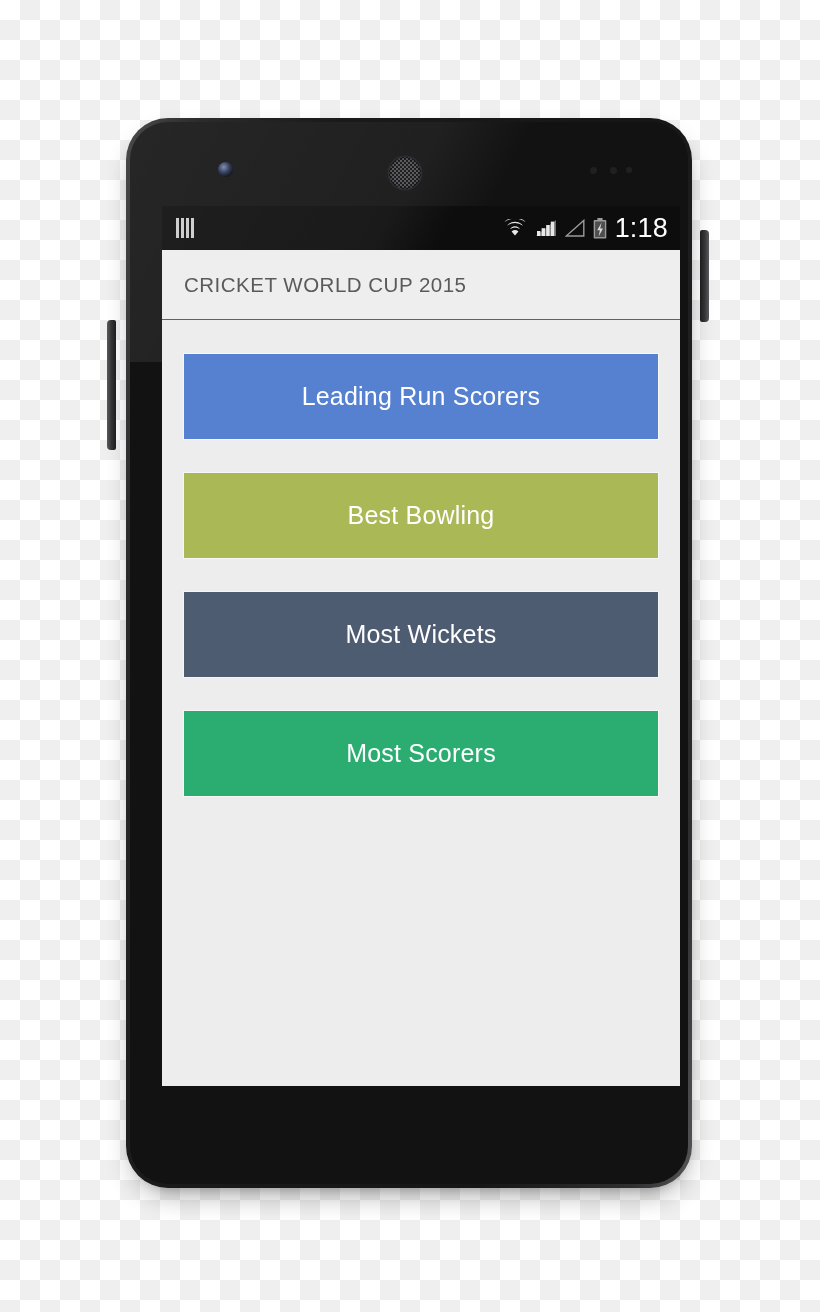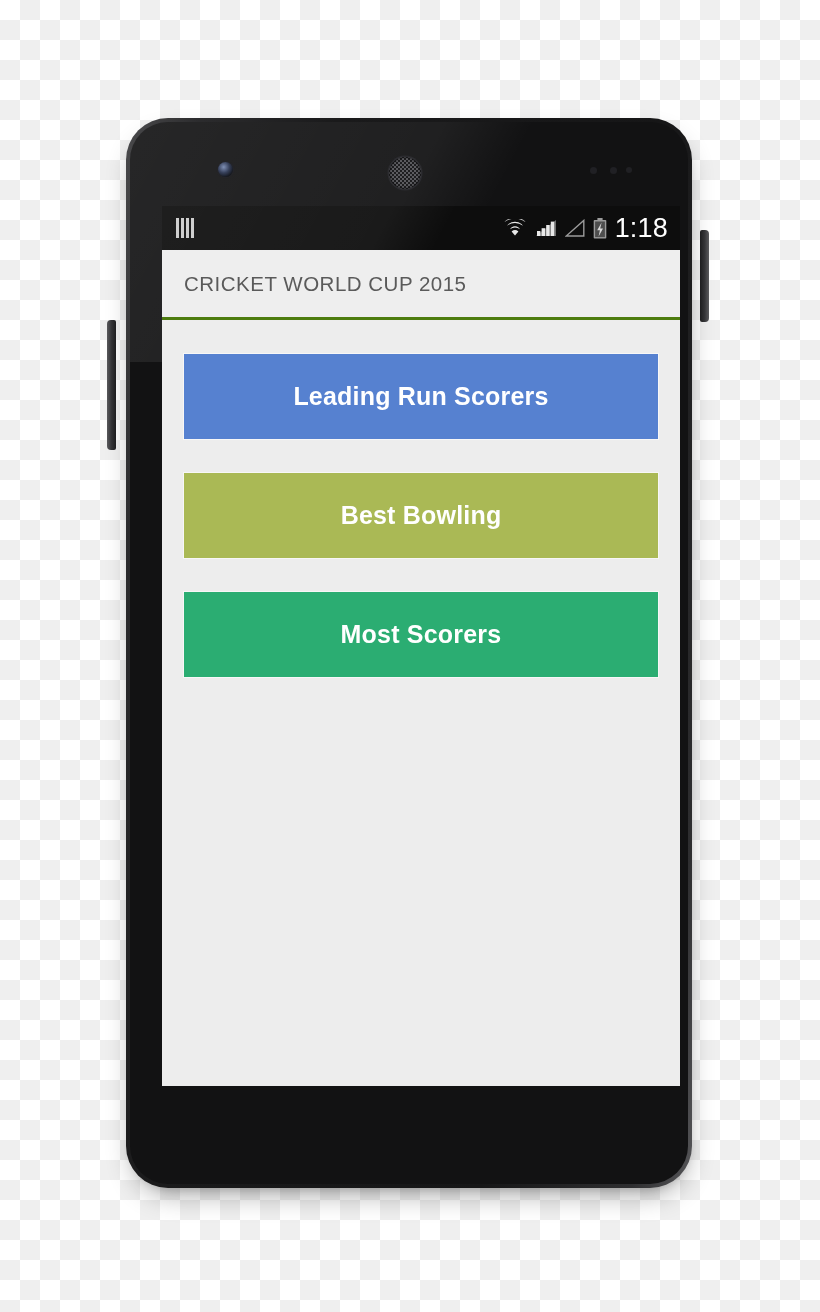--- a/index.html
+++ b/index.html
@@ -198,21 +198,21 @@
     font-weight: 400;
     letter-spacing: 0.2px;
     line-height: 1;
     font-family: "Liberation Sans", sans-serif;
   }
 
   
   #action-bar {
     height: 70px;
     background: #eeeeee;
-    border-bottom: 3px solid #4d7c0f;
+    border-bottom: 1px solid #4d7c0f;
     display: flex;
     align-items: center;
     padding-left: 22px;
     box-sizing: border-box;
   }
   #app-title {
     color: #5a5a5a;
     font-size: 20.5px;
     letter-spacing: 0.5px;
     font-weight: 400;
@@ -227,21 +227,21 @@
     box-sizing: border-box;
   }
   .menu-button {
     display: flex;
     align-items: center;
     justify-content: center;
     height: 85px;
     margin-bottom: 34px;
     color: #ffffff;
     font-size: 25px;
-    font-weight: 700;
+    font-weight: 400;
     letter-spacing: 0.2px;
     border: none;
     width: 100%;
     box-sizing: border-box;
     font-family: "Liberation Sans", sans-serif;
     cursor: pointer;
     text-align: center;
     box-shadow: 0 0 0 1px rgba(255,255,255,0.55);
   }
 </style>
@@ -320,20 +320,23 @@
 
         <button class="menu-button" style="background:#5681d0">
           <span>Leading Run Scorers</span>
         </button>
 
 
         <button class="menu-button" style="background:#aab955">
           <span>Best Bowling</span>
         </button>
 
+        <button class="menu-button" style="background:#4e5c72">
+          <span>Most Wickets</span>
+        </button>
 
         <button class="menu-button" style="background:#2bad72">
           <span>Most Scorers</span>
         </button>
 
 
       </div>
     </div>
 
   </div>

